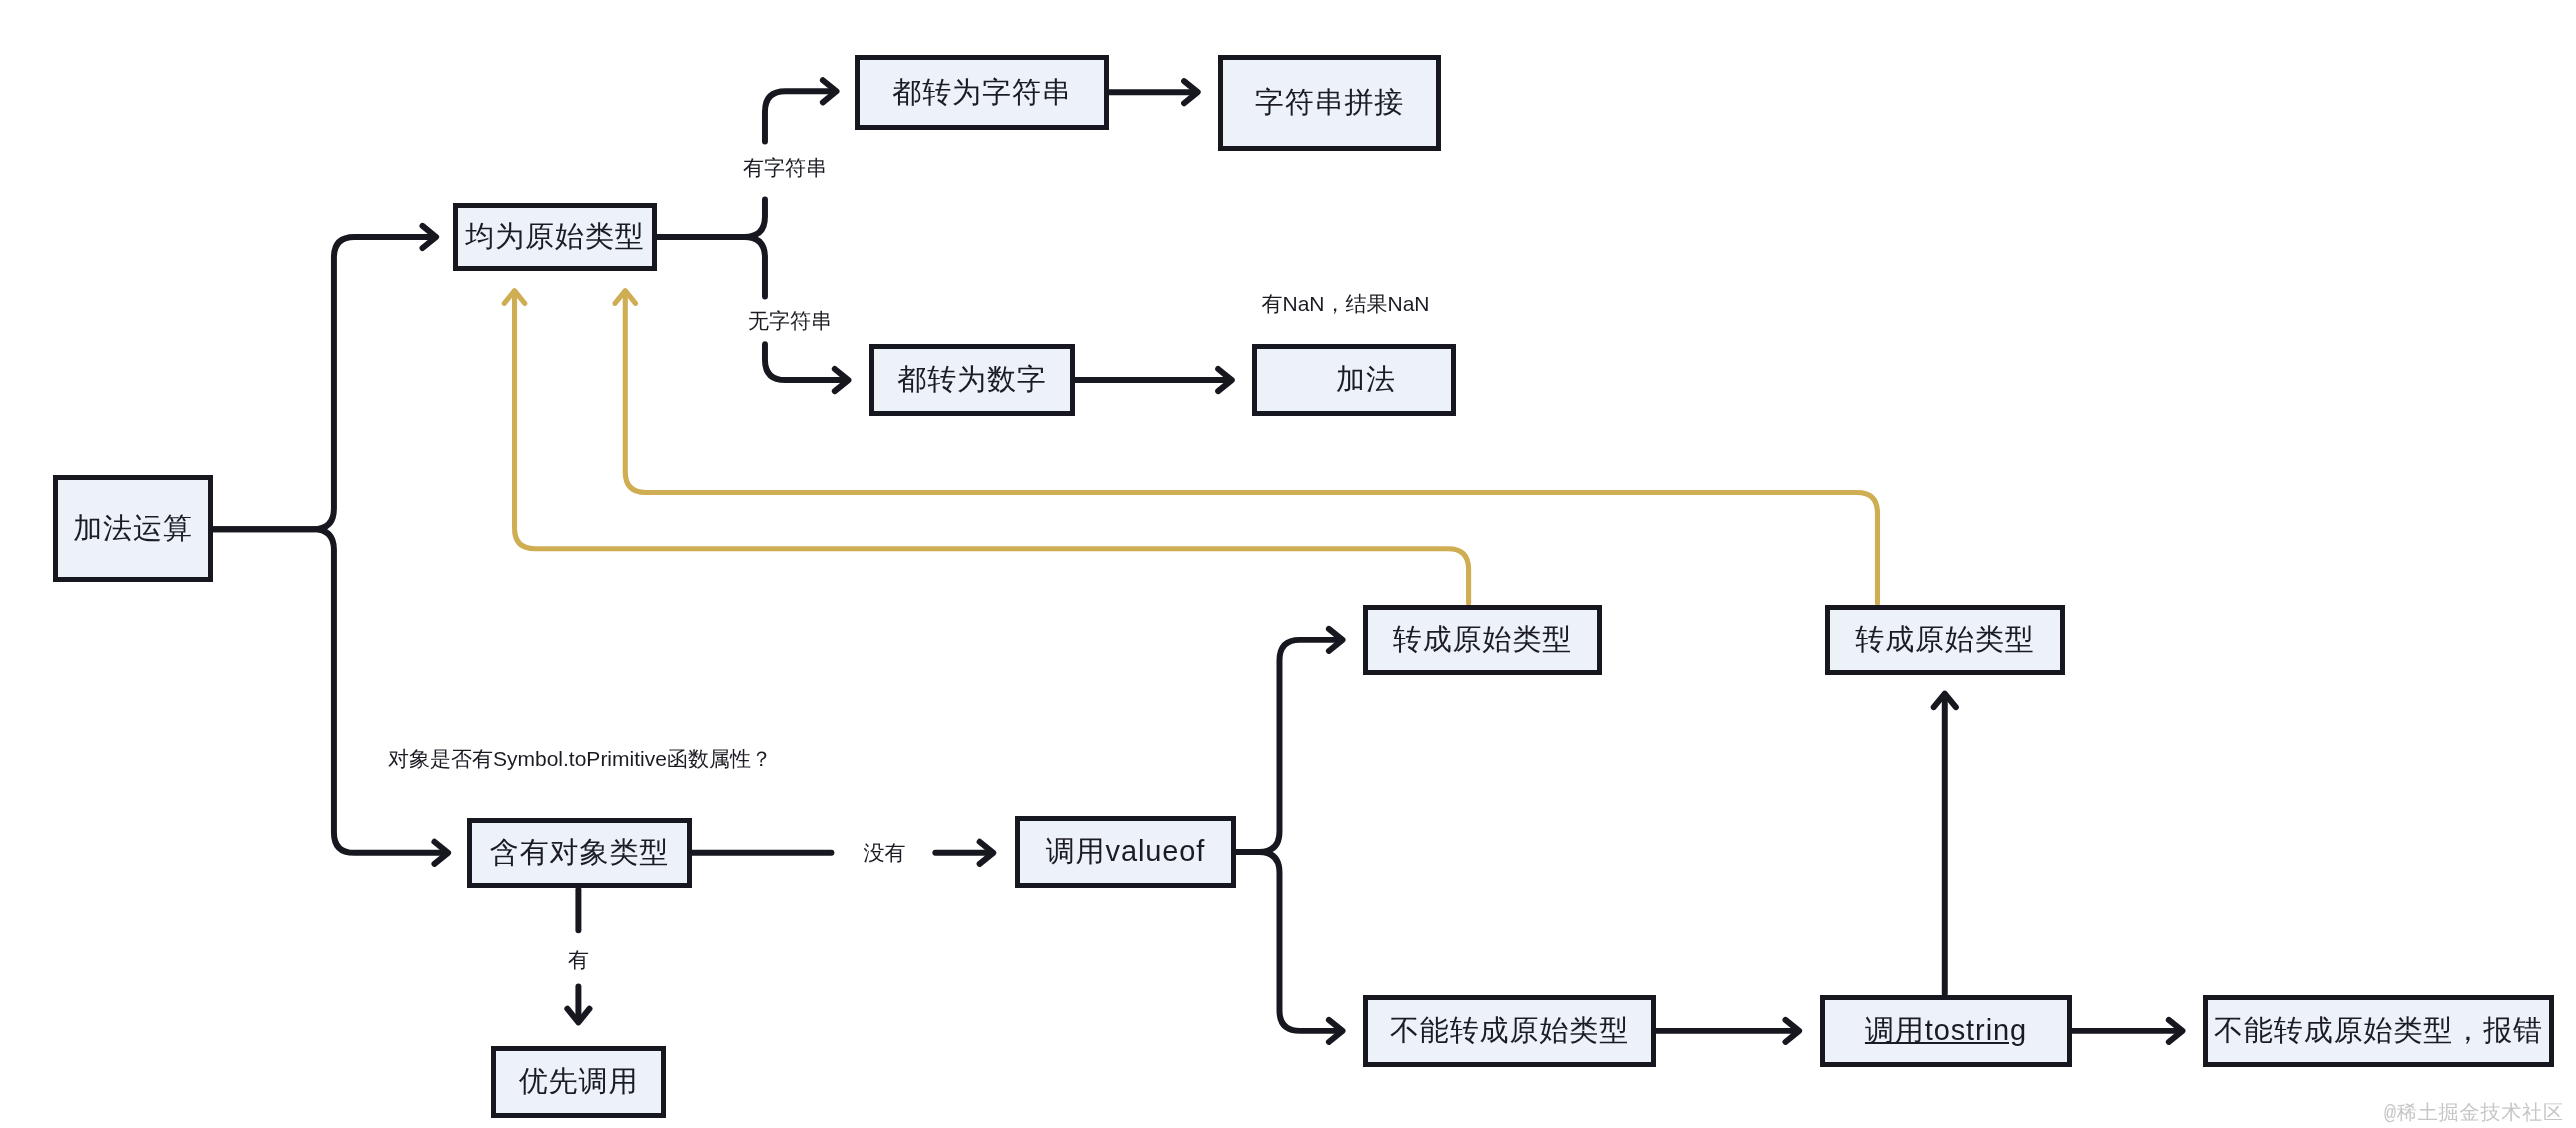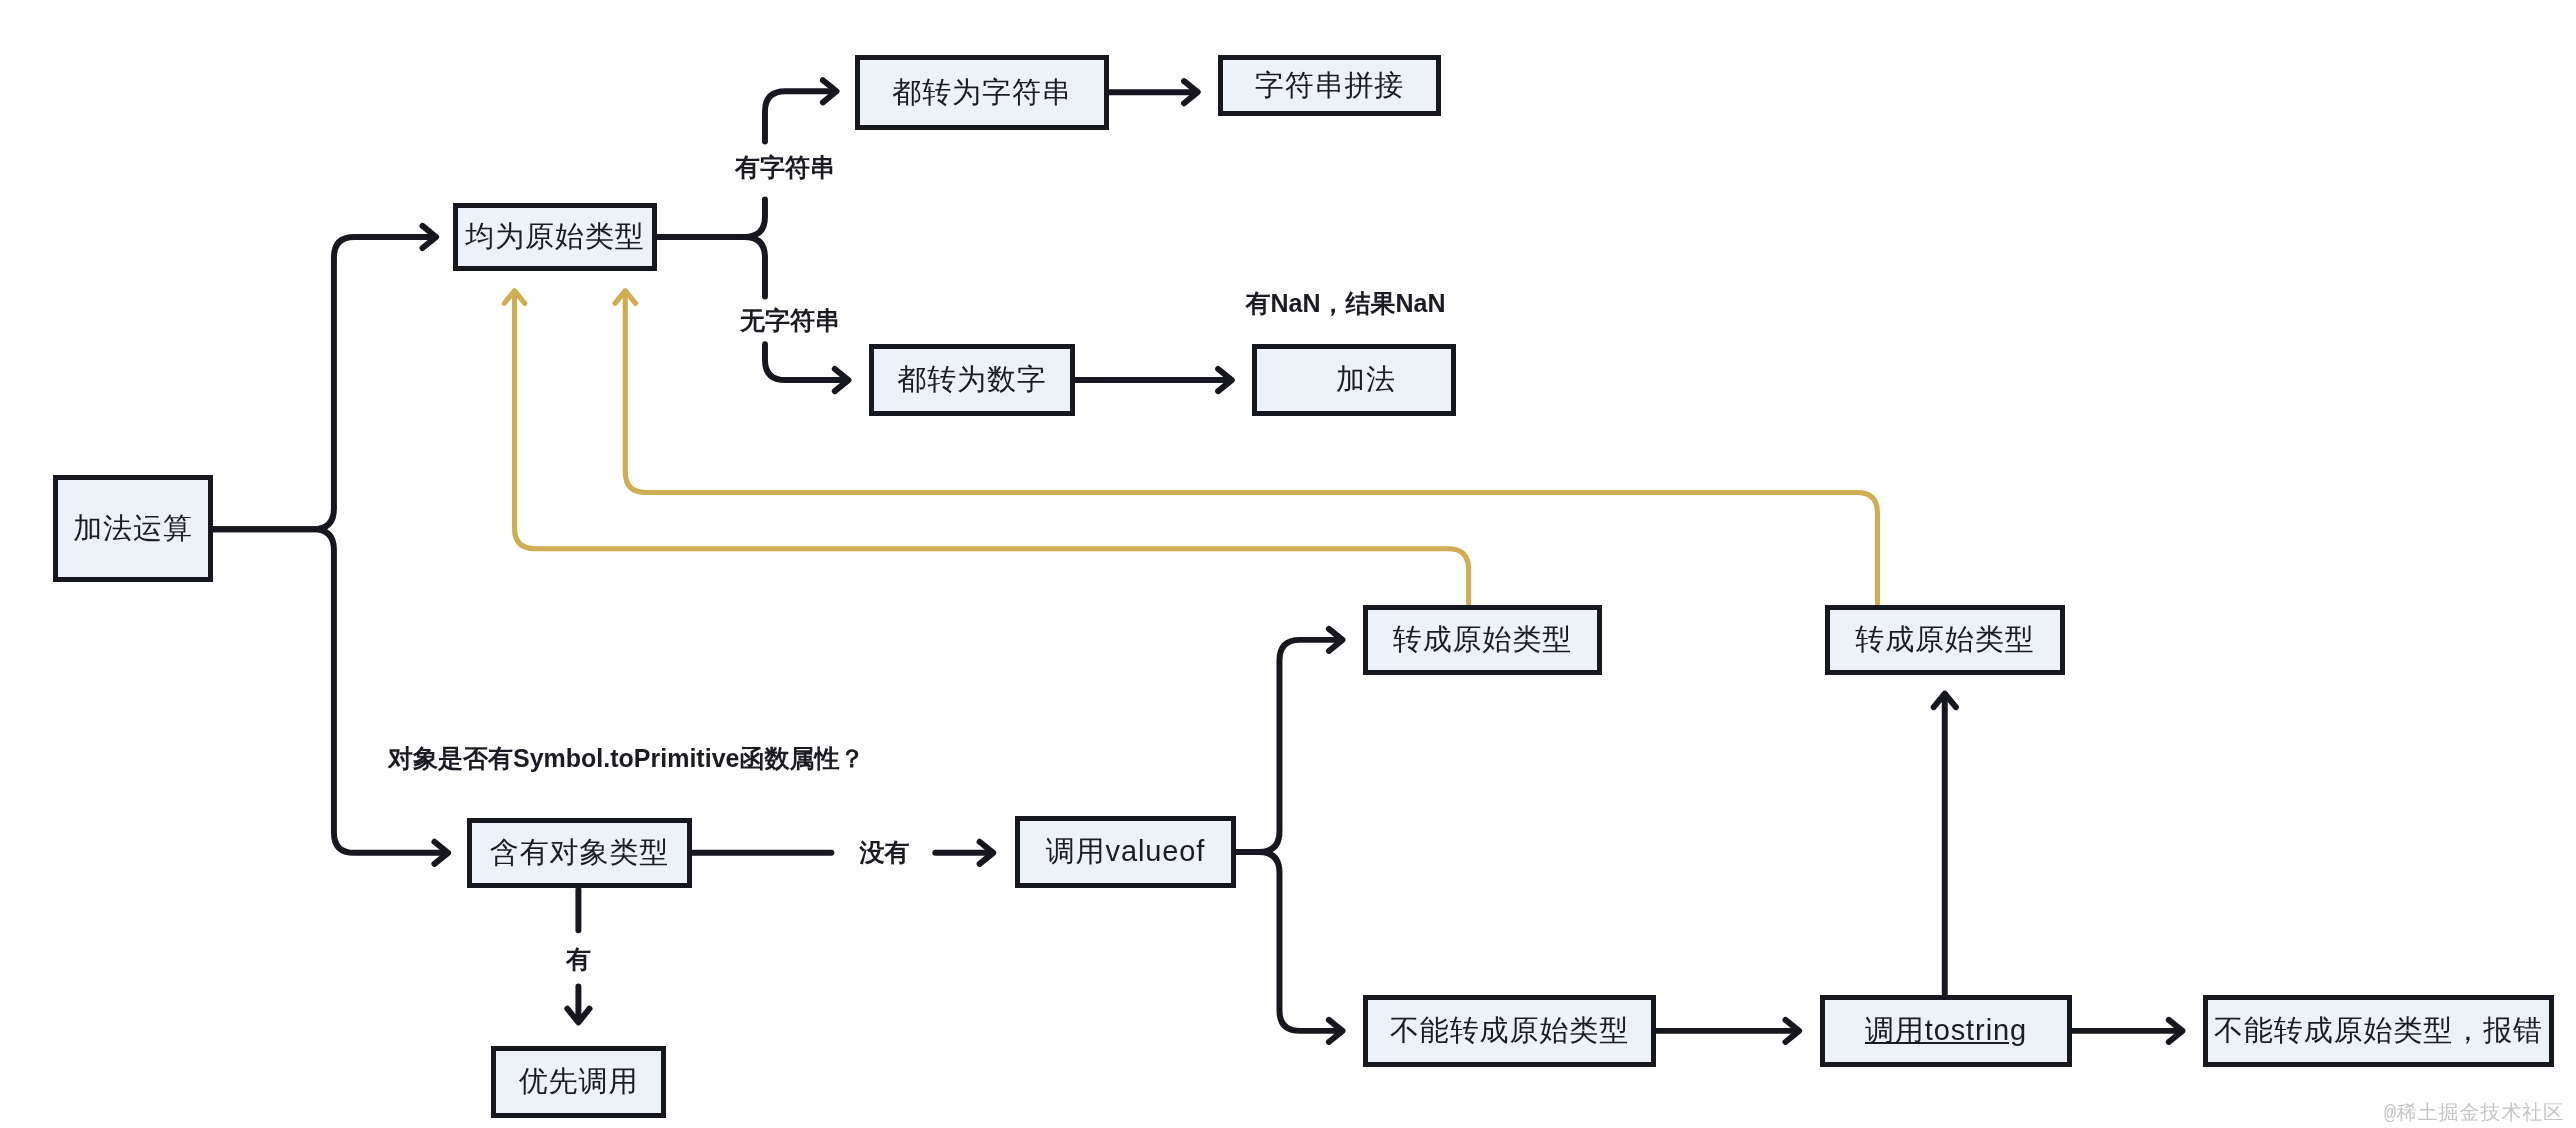--- a/index.html
+++ b/index.html
@@ -20,21 +20,21 @@
   svg.wires{position:absolute;left:0;top:0;width:2576px;height:1129px;pointer-events:none;}
   .wire{fill:none;stroke:var(--line);stroke-width:7;stroke-linecap:round;stroke-linejoin:round;}
   .wire.gold{stroke:var(--gold);stroke-width:6;}
   .node{
     position:absolute;display:flex;align-items:center;justify-content:center;
     background:var(--node-fill);border:5.1px solid var(--line);
     color:var(--text);font-size:29px;font-weight:500;white-space:nowrap;
     box-sizing:border-box;letter-spacing:0.9px;
   }
   .lbl{
-    position:absolute;color:var(--text);font-size:25px;font-weight:700;
+    position:absolute;color:var(--text);font-size:21px;font-weight:400;
     white-space:nowrap;display:flex;align-items:center;justify-content:center;
   }
   .watermark{
     position:absolute;right:12px;bottom:3.4px;
     color:var(--watermark);font-size:20px;font-weight:400;letter-spacing:0.9px;font-family:Liberation Mono, monospace;
   }
 </style>
 </head>
 <body>
 
@@ -85,21 +85,21 @@
 
     <path class="wire gold" d="M2204 708 V602 Q2204 578 2180 578 H758 Q734 578 734 554 V344" marker-end="url(#arrow-gold)"></path>
   </svg>
 
   <div class="node" style="left:53px;top:475px;width:160px;height:107px;">加法运算</div>
 
   <div class="node" style="left:453px;top:203px;width:204px;height:68px;">均为原始类型</div>
 
   <div class="node" style="left:855px;top:55px;width:254px;height:75px;">都转为字符串</div>
 
-  <div class="node" style="left:1218px;top:55px;width:223px;height:61px;">字符串拼接</div>
+  <div class="node" style="left:1218px;top:55px;width:223px;height:96px;">字符串拼接</div>
 
   <div class="node" style="left:869px;top:344px;width:206px;height:72px;">都转为数字</div>
 
   <div class="node" style="left:1252px;top:344px;width:204px;height:72px;padding-left:24px;">加法</div>
 
   <div class="node" style="left:1363px;top:605px;width:239px;height:70px;">转成原始类型</div>
 
   <div class="node" style="left:1825px;top:605px;width:240px;height:70px;">转成原始类型</div>
 
   <div class="node" style="left:467px;top:818px;width:225px;height:70px;text-align:center;">含有对象类型</div>

